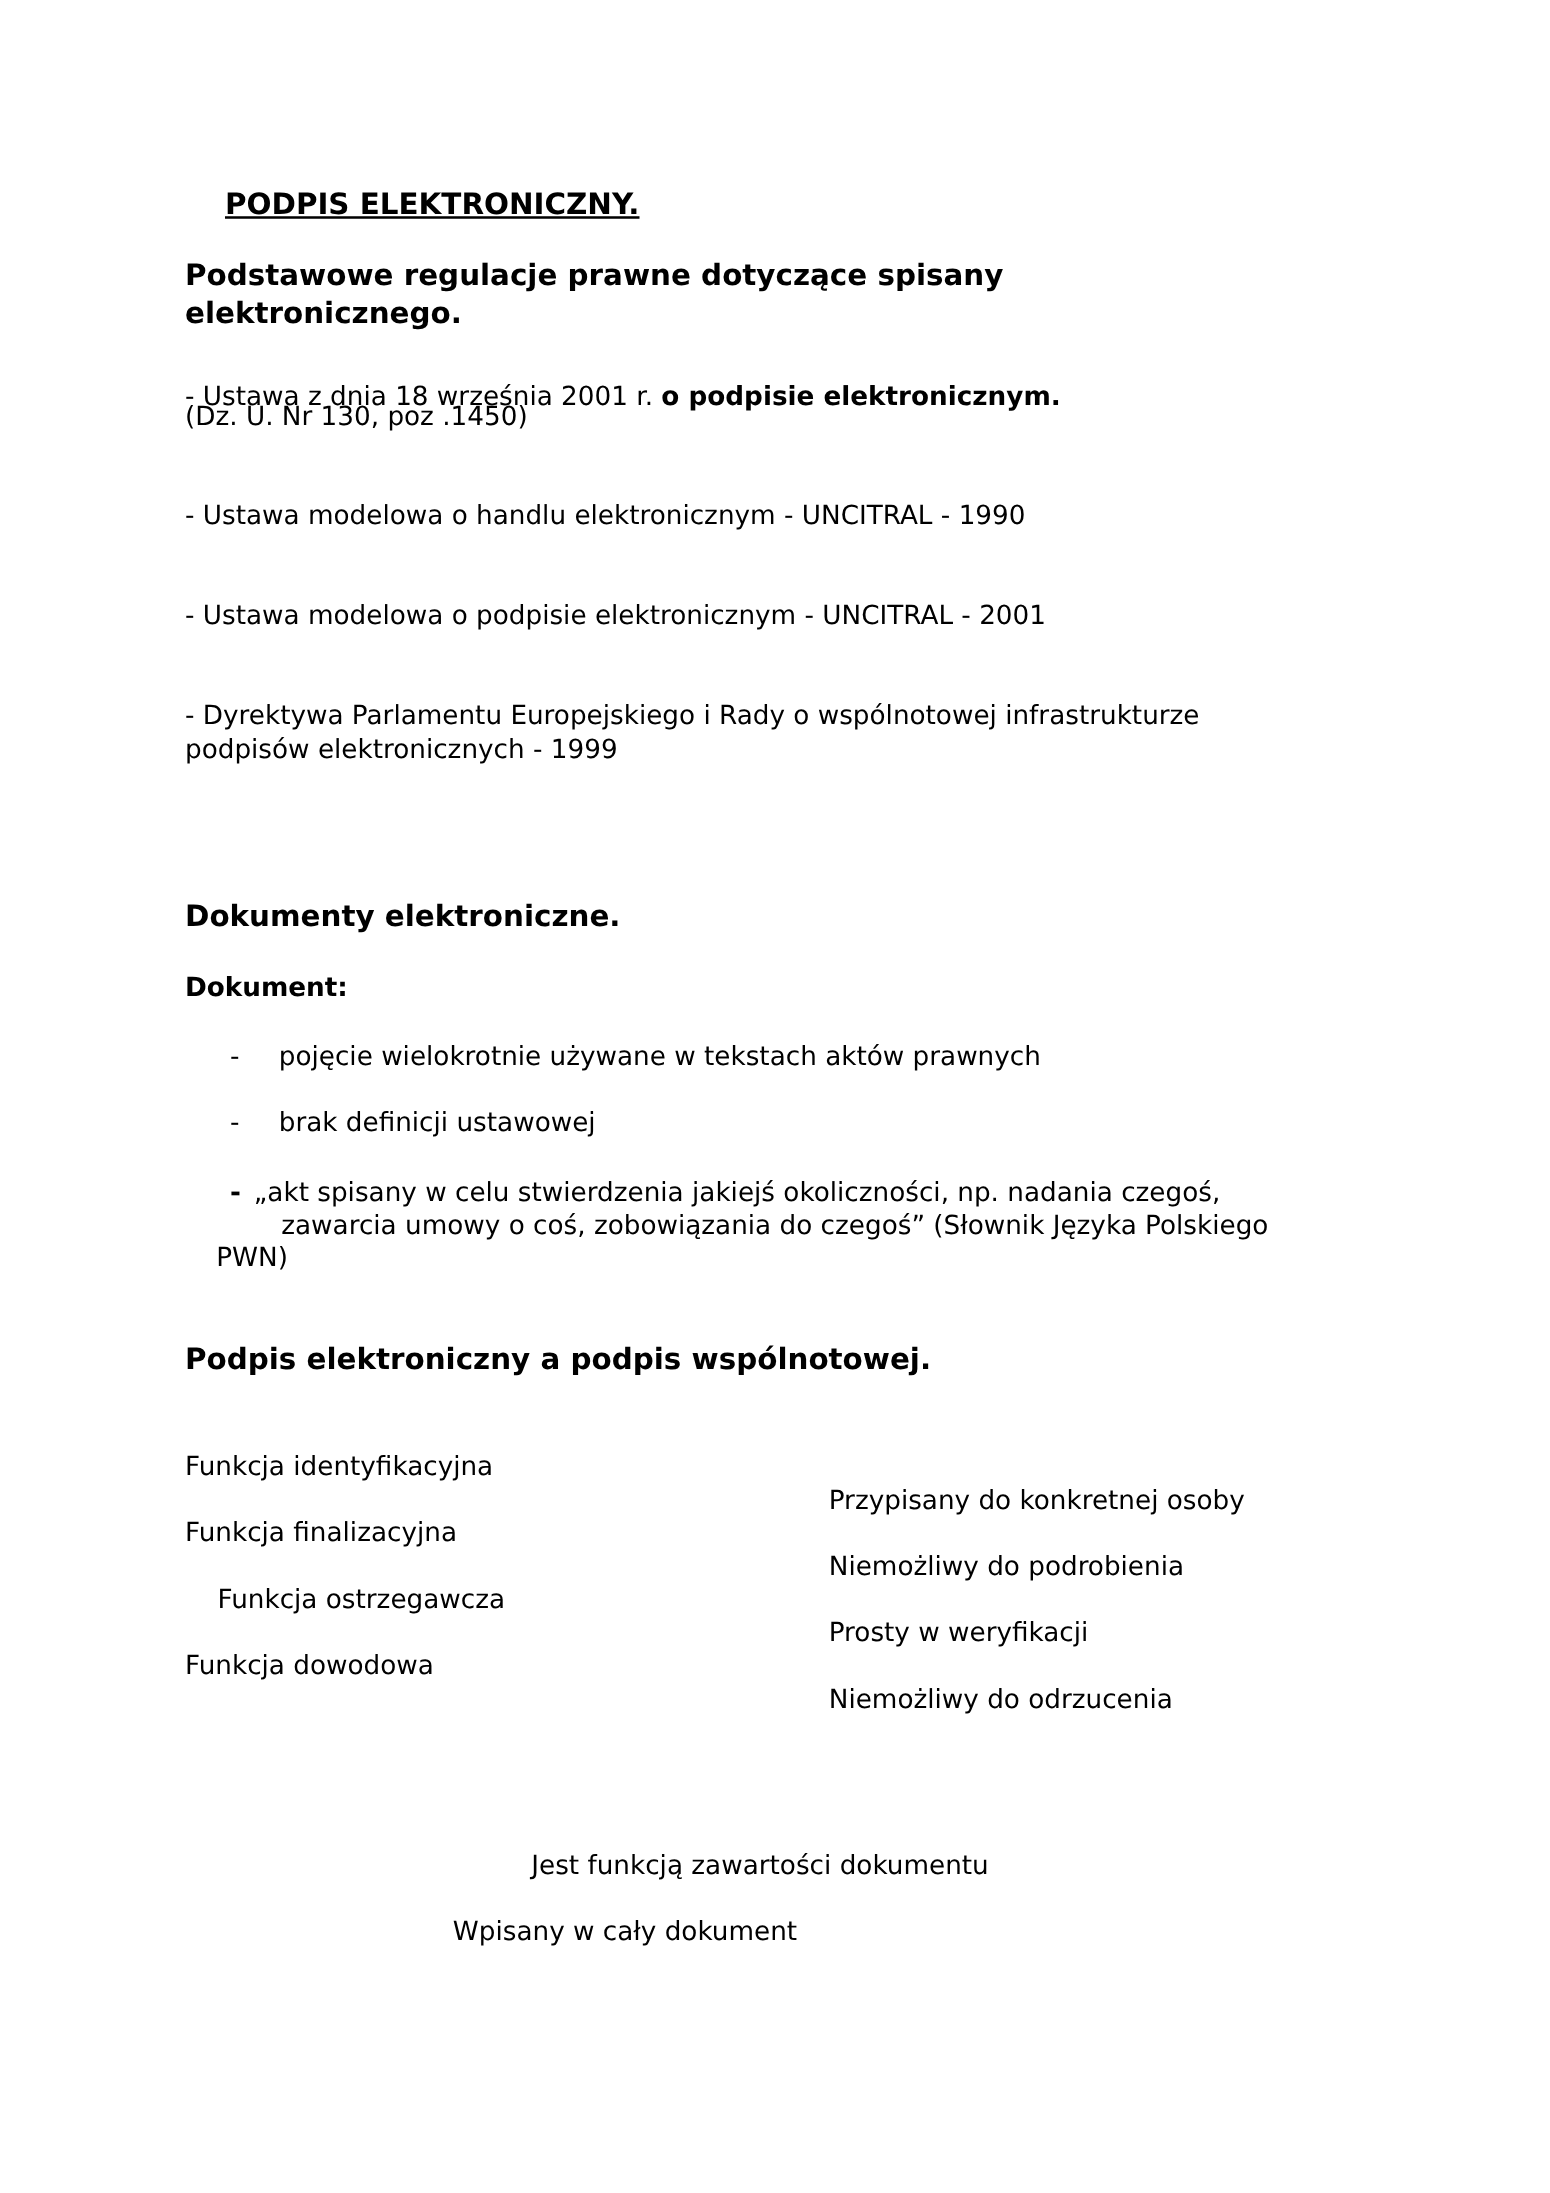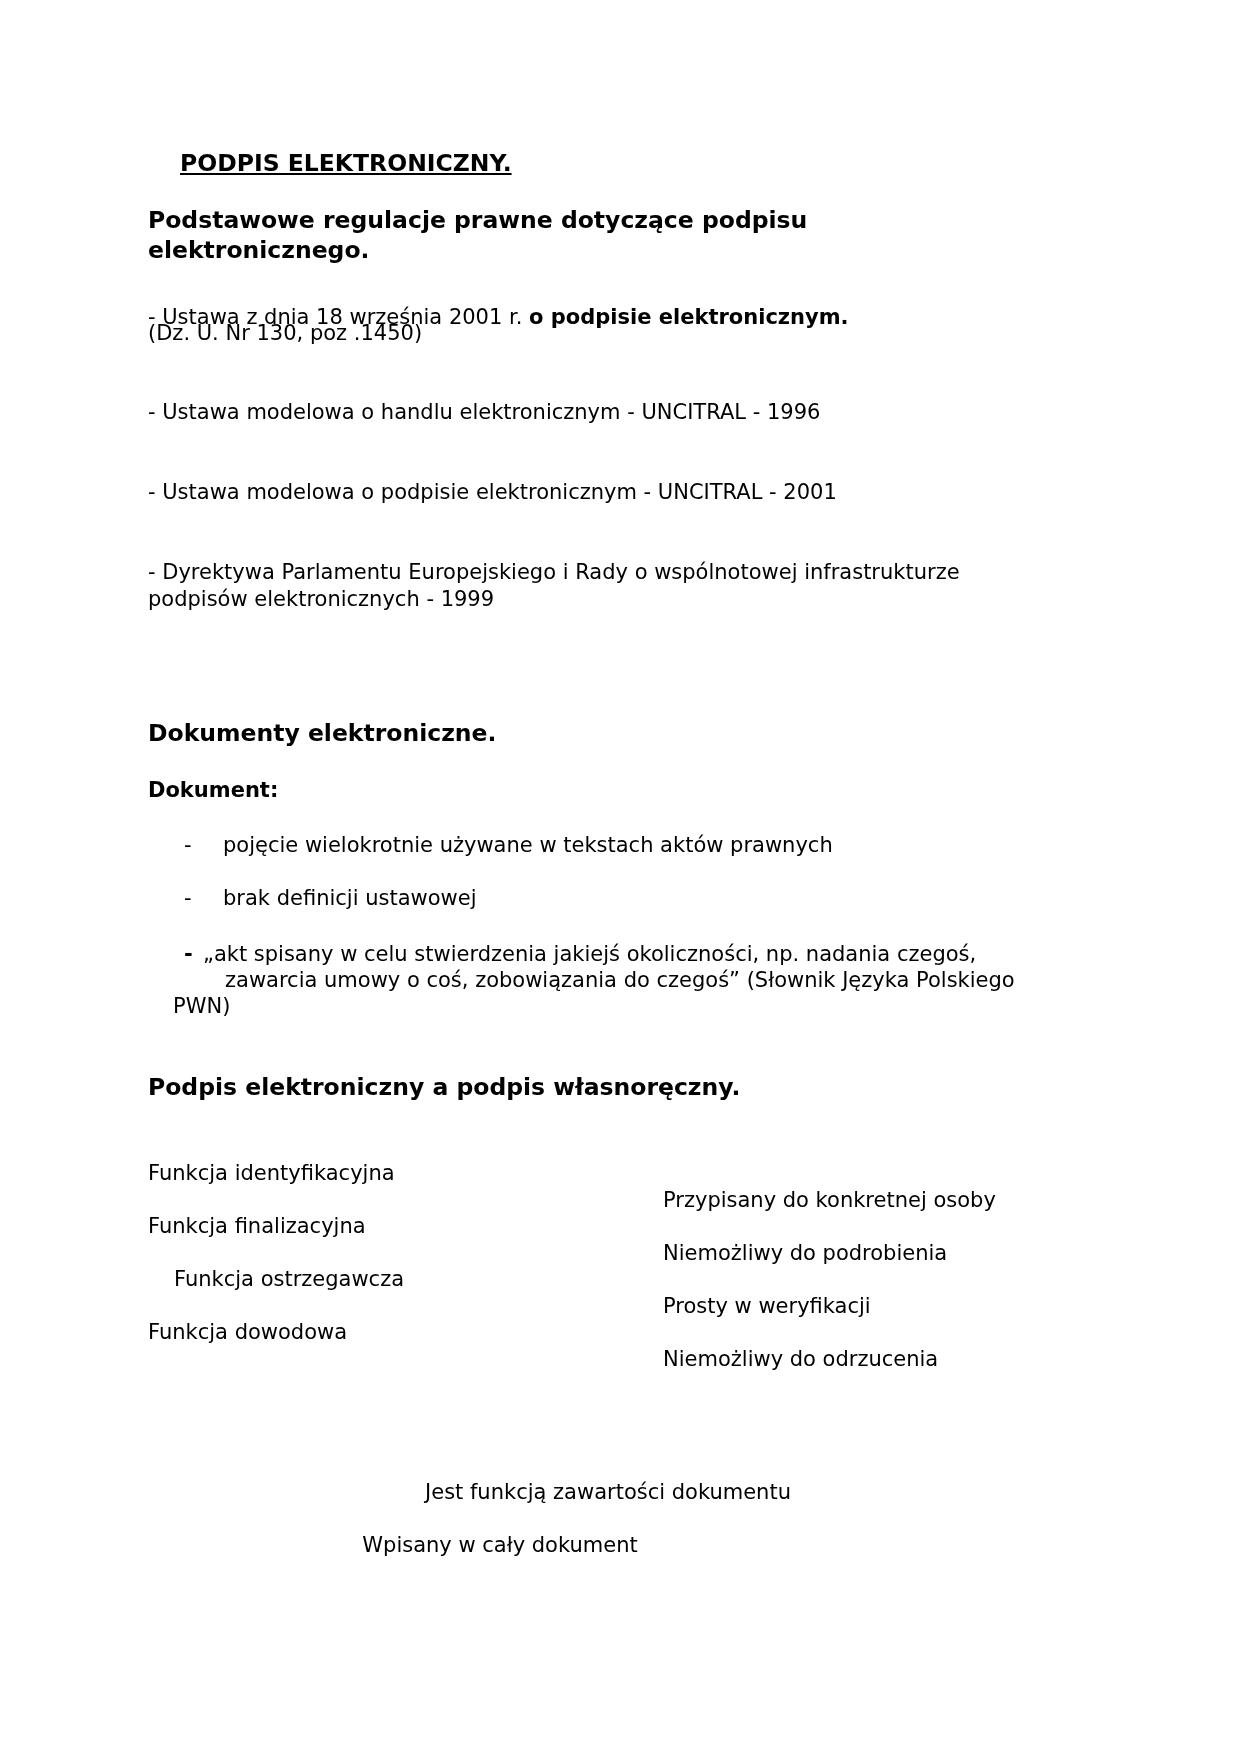--- a/index.html
+++ b/index.html
@@ -11,49 +11,49 @@
   .u{text-decoration:underline;}
   b{font-weight:bold;}
 </style>
 </head>
 <body>
 
 <div>
 
   <div class="abs h u" style="left:148px;top:148px;margin-left:32px;">PODPIS ELEKTRONICZNY.</div>
 
-  <div class="abs h" style="left:148px;top:205px;">Podstawowe regulacje prawne dotyczące podpisu</div>
+  <div class="abs h" style="left:148px;top:205px;">Podstawowe regulacje prawne dotyczące spisany</div>
   <div class="abs h" style="left:148px;top:235px;">elektronicznego.</div>
 
   <div class="abs t" style="left:148px;top:293px;margin-top:11px;">
     <span>- Ustawa z dnia 18 września 2001 r. </span><b>o podpisie elektronicznym.</b>
   </div>
   <div class="abs t" style="left:148px;top:320px;">(Dz. U.  Nr 130, poz .1450)</div>
 
-  <div class="abs t" style="left:148px;top:399px;">- Ustawa modelowa o handlu elektronicznym - UNCITRAL - 1996</div>
+  <div class="abs t" style="left:148px;top:399px;">- Ustawa modelowa o handlu elektronicznym - UNCITRAL - 1990</div>
   <div class="abs t" style="left:148px;top:479px;">- Ustawa modelowa o podpisie elektronicznym - UNCITRAL - 2001</div>
 
   <div class="abs t" style="left:148px;top:559px;">- Dyrektywa Parlamentu Europejskiego i Rady o wspólnotowej infrastrukturze</div>
   <div class="abs t" style="left:148px;top:586px;">podpisów elektronicznych - 1999</div>
 
   <div class="abs h" style="left:148px;top:718px;">Dokumenty elektroniczne.</div>
   <div class="abs t" style="left:148px;top:777px;font-weight:bold;">Dokument:</div>
 
   <div class="abs t" style="left:184px;top:832px;">-</div>
   <div class="abs t" style="left:223px;top:832px;text-align:center;">pojęcie wielokrotnie używane w tekstach aktów prawnych</div>
 
   <div class="abs t" style="left:184px;top:885px;">-</div>
   <div class="abs t" style="left:223px;top:885px;">brak definicji ustawowej</div>
 
   <div class="abs t" style="left:184px;top:941px;font-weight:bold;">-</div>
   <div class="abs t" style="left:203px;top:941px;">„akt spisany w celu stwierdzenia jakiejś okoliczności, np. nadania czegoś,</div>
   <div class="abs t" style="left:225px;top:967px;">zawarcia umowy o coś, zobowiązania do czegoś” (Słownik Języka Polskiego</div>
   <div class="abs t" style="left:173px;top:993px;">PWN)</div>
 
-  <div class="abs h" style="left:148px;top:1072px;">Podpis elektroniczny a podpis własnoręczny.</div>
+  <div class="abs h" style="left:148px;top:1072px;">Podpis elektroniczny a podpis wspólnotowej.</div>
 
   <div>
     <div class="abs t" style="left:148px;top:1160px;">Funkcja identyfikacyjna</div>
     <div class="abs t" style="left:148px;top:1213px;">Funkcja finalizacyjna</div>
     <div class="abs t" style="left:148px;top:1266px;margin-left:26px;">Funkcja ostrzegawcza</div>
     <div class="abs t" style="left:148px;top:1319px;">Funkcja dowodowa</div>
   </div>
 
   <div>
     <div class="abs t" style="left:663px;top:1187px;">Przypisany do konkretnej osoby</div>

